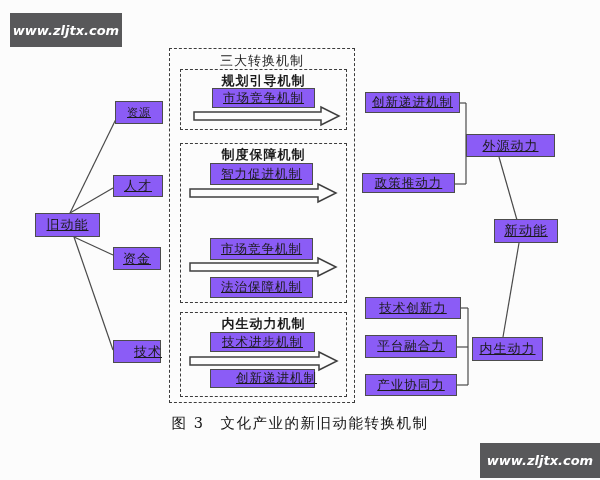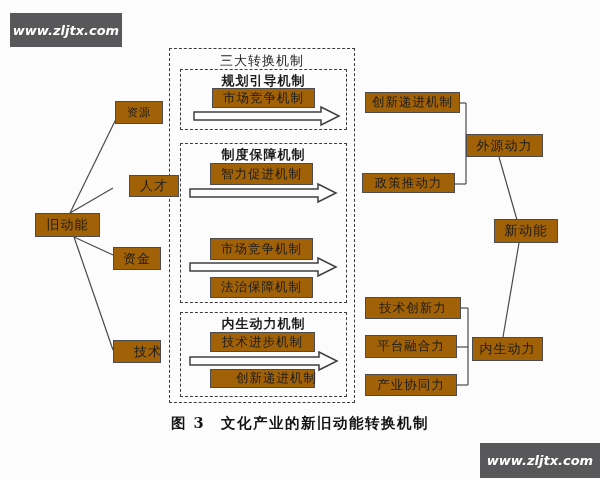--- a/index.html
+++ b/index.html
@@ -4,34 +4,34 @@
 <style>
   html,body{margin:0;padding:0;background:#ffffff;}
   .stage{
     position:relative;width:600px;height:480px;background:#fcfcfc;overflow:hidden;
     font-family:"DejaVu Serif","Liberation Serif",serif;color:#1b1b1b;
   }
   .stage svg{position:absolute;left:0;top:0;width:600px;height:480px;}
 
   
   .bx{
-    position:absolute;border:1.4px solid #4c4c4c;background:#a16207;
+    position:absolute;border:1.4px solid #4c4c4c;background:#8b5cf6;
     display:flex;align-items:center;justify-content:center;
-    font-size:12.5px;letter-spacing:1px;white-space:nowrap;box-sizing:border-box;
+    font-size:12.5px;letter-spacing:1px;white-space:nowrap;box-sizing:border-box;text-decoration:underline;
   }
 
   
   .dash{position:absolute;border:1.5px dashed #3c3c3c;background:transparent;box-sizing:border-box;}
   .dash .gtitle{display:block;text-align:center;padding-top:2px;font-size:13px;letter-spacing:1px;}
   .bold{font-weight:bold;}
 
   
   #old     {left:35px; top:213px;width:65px;height:24px;font-size:13px;}
   #f-res   {left:115px;top:101px;width:48px;height:23px;font-size:11px;}
-  #f-tal   {left:113px;top:175px;width:50px;height:22px;font-size:13px;margin-left:16px;}
+  #f-tal   {left:113px;top:175px;width:50px;height:22px;font-size:13px;}
   #f-cap   {left:113px;top:247px;width:48px;height:23px;font-size:13px;}
   #f-tech  {left:113px;top:340px;width:48px;height:23px;font-size:13px;padding-left:22px;}
 
   
   #outer   {left:169px;top:48px;width:186px;height:355px;}
   #outer .gtitle{padding-top:3px;}
   #g1      {left:180px;top:69px; width:167px;height:61px;}
   #g2      {left:180px;top:143px;width:167px;height:160px;}
   #g3      {left:180px;top:312px;width:167px;height:85px;}
 
@@ -39,31 +39,31 @@
   #m2{left:210px;top:163px;width:103px;height:22px;}
   #m3{left:210px;top:202px;width:103px;height:21px;margin-top:36px;}
   #m4{left:210px;top:238px;width:103px;height:22px;}
   #m5{left:210px;top:277px;width:103px;height:21px;}
   #m6{left:210px;top:332px;width:105px;height:20px;}
   #m7{left:210px;top:369px;width:105px;height:19px;padding-left:28px;}
 
   
   #r1 {left:365px;top:92px; width:95px;height:21px;}
   #r2 {left:362px;top:173px;width:93px;height:20px;}
-  #h1 {left:466px;top:134px;width:77px;height:23px;font-size:13px;}
+  #h1 {left:466px;top:134px;width:89px;height:23px;font-size:13px;}
   #r3 {left:365px;top:297px;width:96px;height:22px;}
   #r4 {left:365px;top:335px;width:92px;height:23px;}
   #r5 {left:365px;top:374px;width:92px;height:22px;}
   #h2 {left:472px;top:337px;width:71px;height:24px;font-size:13px;}
   #res{left:494px;top:219px;width:64px;height:24px;font-size:13.5px;}
 
   
   .caption{
     position:absolute;left:0;right:0;top:414px;text-align:center;
-    font-weight:bold;font-size:14.5px;letter-spacing:1.5px;color:#141414;
+    font-weight:normal;font-size:14.5px;letter-spacing:1.5px;color:#141414;
   }
 
   
   .wm{
     position:absolute;color:#ffffff;display:flex;align-items:center;justify-content:center;
     font-family:"DejaVu Sans","Liberation Sans",sans-serif;font-weight:bold;font-size:13px;font-style:italic;
   }
   #wm-top   {left:10px; top:13px; width:112px;height:34px;}
   #wm-bottom{left:480px;top:443px;width:120px;height:35px;}
 

